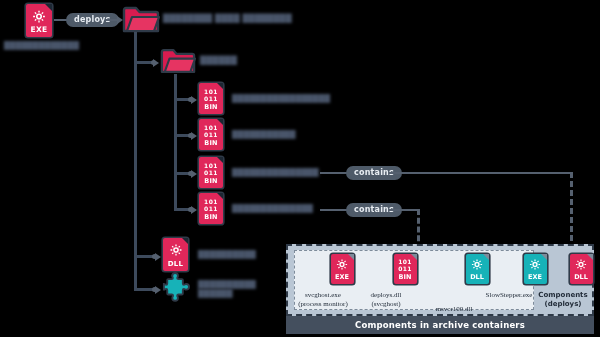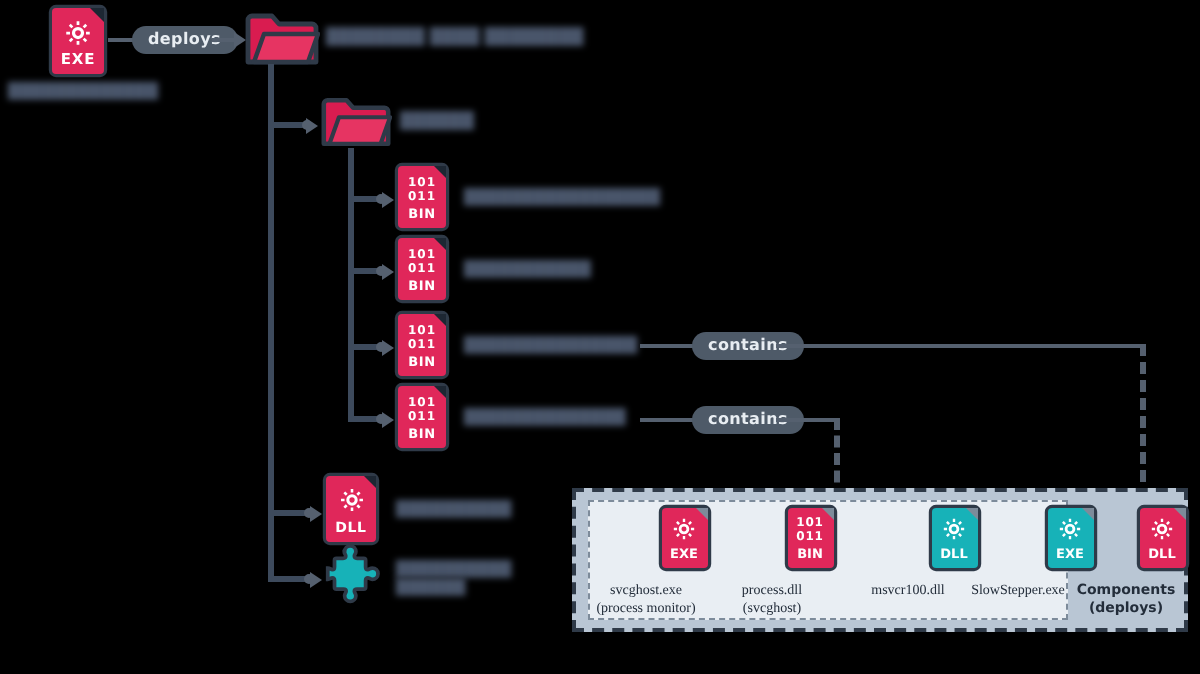--- a/index.html
+++ b/index.html
@@ -236,36 +236,36 @@
   </div>
 
   <div class="comp" style="left:355px;top:254px;width:62px;">
     <div class="ficon" style="position:relative;left:19px;top:0;display:inline-block;">
       <div class="page" style="width:23px;height:30px;background:#e0275a;">
         <div class="fold" style="border-width:0 6px 6px 0;border-color:transparent #7d8b9a transparent transparent;"></div>
         <div style="position:absolute;left:0;right:0;top:5px;text-align:center;color:#fff;font-weight:bold;font-size:6px;line-height:6.5px;letter-spacing:.4px;">101<br>011</div>
         <div class="tag" style="bottom:3px;font-size:6.5px;">BIN</div>
       </div>
     </div>
-    <div class="cap" style="margin-top:3px;">process.dll</div>
+    <div class="cap" style="margin-top:3px;">deploys.dll</div>
     <div class="cap">(svcghost)</div>
   </div>
 
   <div class="comp" style="left:419px;top:254px;width:70px;">
     <div class="ficon" style="position:relative;left:23px;top:0;display:inline-block;">
       <div class="page" style="width:23px;height:30px;background:#17b2b8;">
         <div class="fold" style="border-width:0 6px 6px 0;border-color:transparent #7d8b9a transparent transparent;"></div>
         <svg class="gear" style="top:4px;" width="13" height="13" viewBox="0 0 24 24">
           <path fill="none" stroke="#fff" stroke-width="2.6" d="M12 8.4a3.6 3.6 0 1 0 0 7.2 3.6 3.6 0 0 0 0-7.2z"></path>
           <path fill="none" stroke="#fff" stroke-width="2.2" d="M12 2.6v3M12 18.4v3M2.6 12h3M18.4 12h3M5.4 5.4l2.1 2.1M16.5 16.5l2.1 2.1M18.6 5.4l-2.1 2.1M7.5 16.5l-2.1 2.1"></path>
         </svg>
         <div class="tag" style="bottom:3px;font-size:6.5px;">DLL</div>
       </div>
     </div>
-    <div class="cap" style="margin-top:3px;text-align:center;">msvcr100.dll</div>
+    <div class="cap" style="margin-top:17px;text-align:center;">msvcr100.dll</div>
     <div class="cap"></div>
   </div>
 
   <div class="comp" style="left:471px;top:254px;width:76px;">
     <div class="ficon" style="position:relative;left:26px;top:0;display:inline-block;">
       <div class="page" style="width:23px;height:30px;background:#17b2b8;">
         <div class="fold" style="border-width:0 6px 6px 0;border-color:transparent #7d8b9a transparent transparent;"></div>
         <svg class="gear" style="top:4px;" width="13" height="13" viewBox="0 0 24 24">
           <path fill="none" stroke="#fff" stroke-width="2.6" d="M12 8.4a3.6 3.6 0 1 0 0 7.2 3.6 3.6 0 0 0 0-7.2z"></path>
           <path fill="none" stroke="#fff" stroke-width="2.2" d="M12 2.6v3M12 18.4v3M2.6 12h3M18.4 12h3M5.4 5.4l2.1 2.1M16.5 16.5l2.1 2.1M18.6 5.4l-2.1 2.1M7.5 16.5l-2.1 2.1"></path>
@@ -285,14 +285,17 @@
           <path fill="none" stroke="#fff" stroke-width="2.6" d="M12 8.4a3.6 3.6 0 1 0 0 7.2 3.6 3.6 0 0 0 0-7.2z"></path>
           <path fill="none" stroke="#fff" stroke-width="2.2" d="M12 2.6v3M12 18.4v3M2.6 12h3M18.4 12h3M5.4 5.4l2.1 2.1M16.5 16.5l2.1 2.1M18.6 5.4l-2.1 2.1M7.5 16.5l-2.1 2.1"></path>
         </svg>
         <div class="tag" style="bottom:3px;font-size:6.5px;">DLL</div>
       </div>
     </div>
     <div class="cap sans" style="margin-top:3px;">Components</div>
     <div class="cap sans">(deploys)</div>
   </div>
 
+  <div id="caption" style="left:286px;top:316px;width:308px;height:18px;">
+    <span>Components in archive containers</span>
+  </div>
 
 </div>
 
 </body></html>

